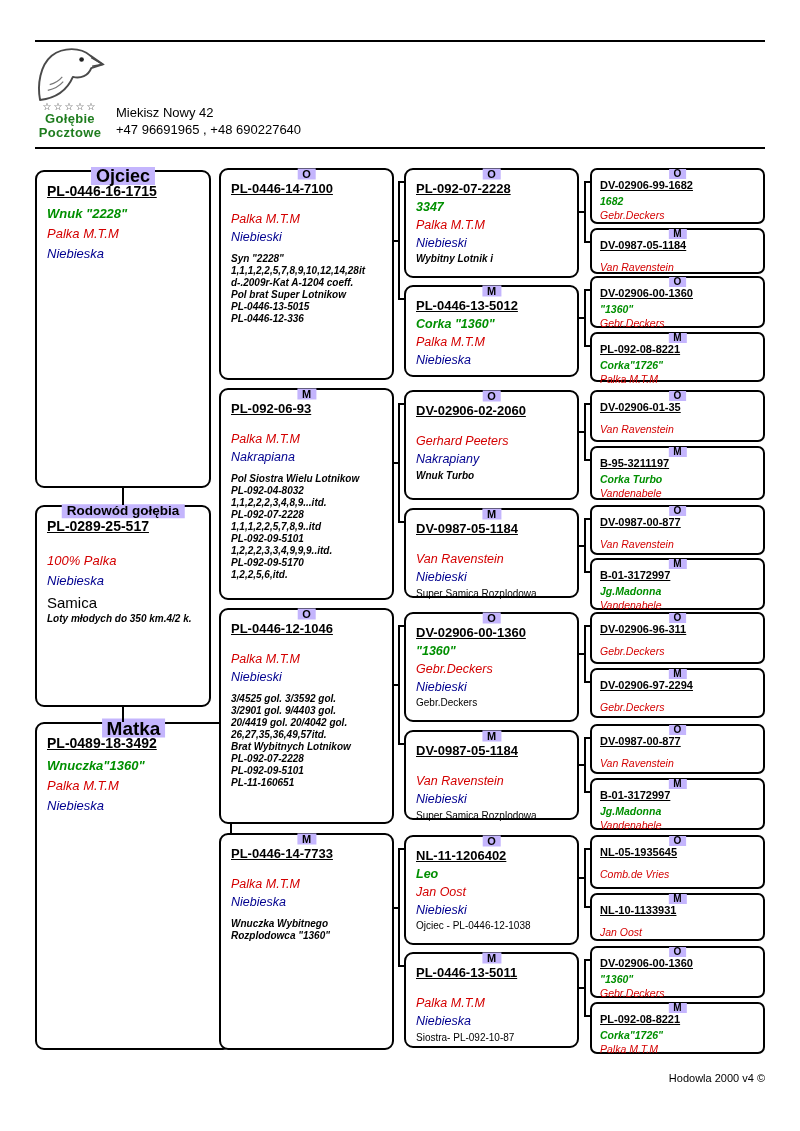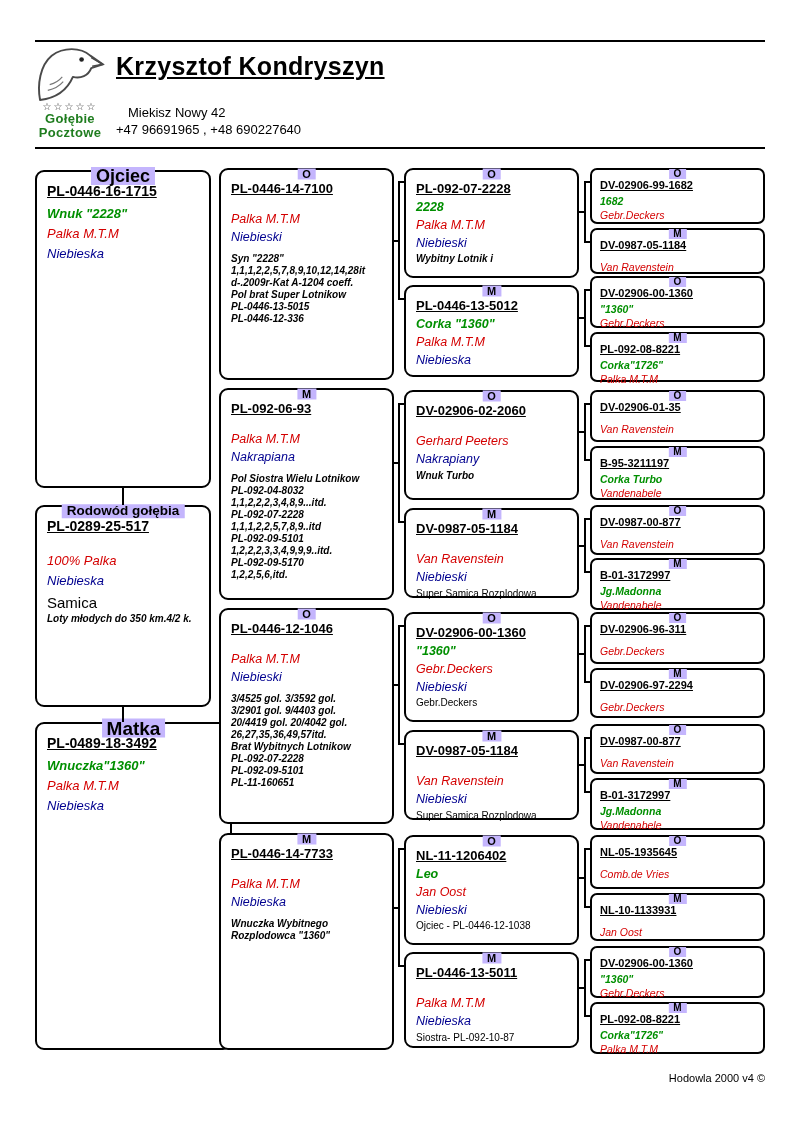--- a/index.html
+++ b/index.html
@@ -4,21 +4,21 @@
 <style>
   body{margin:0;background:#fff}
   .page{position:relative;width:800px;height:1131px;background:#fff;font-family:"Liberation Sans",sans-serif;color:#000;overflow:hidden}
   .rule{position:absolute;left:35px;width:730px;height:2px;background:#000}
   .rule-top{top:40px}
   .rule-mid{top:147px}
   .logo{position:absolute;left:26px;top:46px;width:88px;text-align:center}
   .stars{font-size:10px;letter-spacing:2px;color:#333;line-height:1;margin-top:-4px}
   .logo-t{color:var(--logo_green,#1f7d1f);font-weight:bold;font-size:13px;line-height:1.08;letter-spacing:.3px}
   .owner-name{position:absolute;left:116px;top:52px;font-size:25px;font-weight:bold;text-decoration:underline;letter-spacing:.3px}
-  .owner-address{position:absolute;left:128px;top:105px;font-size:13px}
+  .owner-address{position:absolute;left:116px;top:105px;font-size:13px}
   .owner-phone{position:absolute;left:116px;top:122px;font-size:13px}
   .footer{position:absolute;right:35px;top:1072px;font-size:11px}
   .pbox{position:absolute;box-sizing:border-box;border:2px solid #000;border-radius:9px;background:#fff;padding:11px 6px 3px 10px}
   .lbl{position:absolute;left:50%;top:4px;transform:translate(-50%,-50%);background:#c4b5fd;padding:0 5px;font-weight:bold;white-space:nowrap;line-height:1}
   .ln{line-height:1.25;white-space:normal}
   .l-ring{font-weight:bold;text-decoration:underline;font-size:13px;margin-bottom:3px}
   .l-green{color:var(--green,#008f00);font-weight:bold;font-style:italic;font-size:12.5px;margin-bottom:2px}
   .l-red{color:var(--red,#d40000);font-weight:normal;font-style:italic;font-size:12.5px;margin-bottom:2px}
   .l-blue{color:var(--blue,#00008f);font-weight:normal;font-style:italic;font-size:12.5px;margin-bottom:2px}
   .l-noteb{font-weight:bold;font-style:italic;font-size:10px;line-height:1.2}
@@ -47,21 +47,20 @@
       <path d="M4 56 C1 40 4 20 16 10 C28 1 46 1 56 10 L69 19 L57 23 C54 31 46 34 38 32 C32 46 20 54 4 56 Z" fill="#ffffff" stroke="#4a4a4a" stroke-width="2" stroke-linejoin="round"></path>
       <circle cx="47" cy="14" r="2.4" fill="#222"></circle>
       <path d="M57 12 L69 19 L58 21" fill="none" stroke="#4a4a4a" stroke-width="1.6"></path>
       <path d="M14 40 Q22 38 27 32 M12 46 Q22 44 28 37" fill="none" stroke="#777" stroke-width="1.2"></path>
     </svg>
     <div class="stars">☆☆☆☆☆</div>
     <div class="logo-t">Gołębie</div>
     <div class="logo-t">Pocztowe</div>
   </div>
 
-  <div class="owner-name">Krzysztof Kondryszyn</div>
   <div class="owner-address">Miekisz Nowy 42</div>
   <div class="owner-phone">+47 96691965 ,  +48 690227640</div>
 
   <div class="rule rule-mid"></div>
 
   <div id="pedigree">
       <div class="pbox c1" style="left: 35px; top: 170px; width: 176px; height: 318px;">
         <span class="lbl" style="font-size: 18px;">Ojciec</span>
         <div class="ln l-ring">PL-0446-16-1715</div>
         <div class="ln l-green">Wnuk "2228"</div>
@@ -132,21 +131,21 @@
         <span class="lbl" style="font-size: 11px;">M</span>
         <div class="ln l-ring">PL-0446-14-7733</div>
         <div class="ln l-gap"></div>
         <div class="ln l-red">Palka M.T.M</div>
         <div class="ln l-blue">Niebieska</div>
         <div class="ln l-noteb">Wnuczka Wybitnego Rozplodowca "1360"</div>
       </div>
       <div class="pbox c3" style="left: 404px; top: 168px; width: 175px; height: 110px;">
         <span class="lbl" style="font-size: 11px;">O</span>
         <div class="ln l-ring">PL-092-07-2228</div>
-        <div class="ln l-green">2228</div>
+        <div class="ln l-green">3347</div>
         <div class="ln l-red">Palka M.T.M</div>
         <div class="ln l-blue">Niebieski</div>
         <div class="ln l-noteb">Wybitny Lotnik i</div>
       </div>
       <div class="pbox c3" style="left: 404px; top: 285px; width: 175px; height: 92px;">
         <span class="lbl" style="font-size: 11px;">M</span>
         <div class="ln l-ring">PL-0446-13-5012</div>
         <div class="ln l-green">Corka "1360"</div>
         <div class="ln l-red">Palka M.T.M</div>
         <div class="ln l-blue">Niebieska</div>

